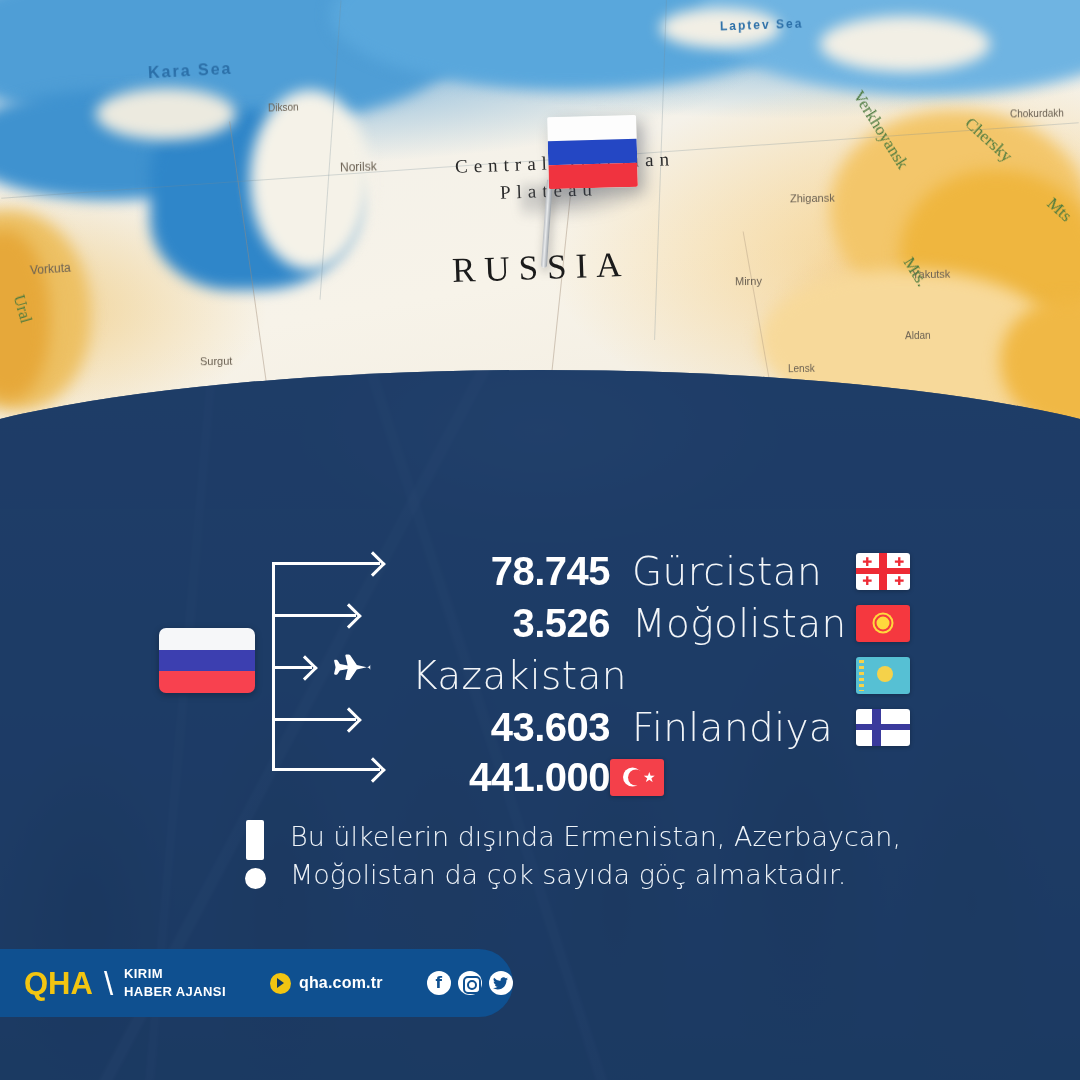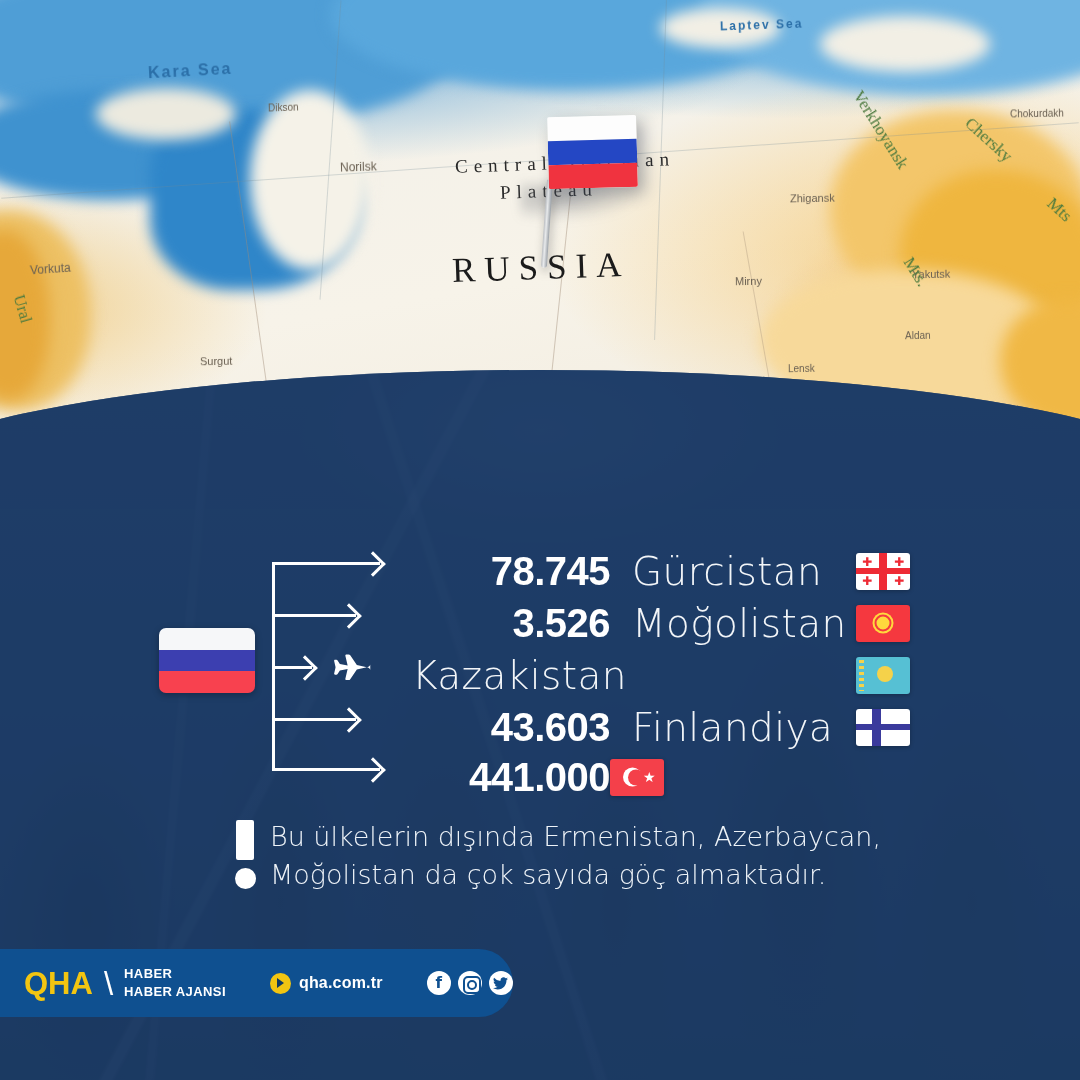--- a/index.html
+++ b/index.html
@@ -181,22 +181,22 @@
   .fl-tr .moon { position:absolute; left:13px; top:50%; transform:translateY(-50%);
                  width:19px; height:19px; border-radius:50%; background:#fff; }
   .fl-tr .moon::after { content:""; position:absolute; left:5px; top:50%;
                  transform:translateY(-50%); width:16px; height:16px;
                  border-radius:50%; background:#f4404a; }
   .fl-tr .star { position:absolute; left:33px; top:50%; transform:translateY(-50%);
                  color:#fff; font-size:14px; line-height:1; }
 
   
   .note {
-    position:absolute; left:234px; top:818px; width:680px;
-    display:flex; align-items:flex-start; gap:14px;
+    position:absolute; left:244px; top:818px; width:680px;
+    display:flex; align-items:flex-start; gap:24px;
   }
   .excl {
     position:relative; width:22px; height:72px; flex:0 0 22px;
   }
   .excl .bar {
     position:absolute; left:2px; top:2px; width:18px; height:40px;
     background:#fff; border-radius:2px;
   }
   .excl .dot {
     position:absolute; left:1px; top:50px; width:21px; height:21px;
@@ -394,21 +394,21 @@
       <div>Bu ülkelerin dışında Ermenistan, Azerbaycan,</div>
       <div>Moğolistan da çok sayıda göç almaktadır.</div>
     </div>
   </div>
 
   <div class="footer-bar">
     <div class="brand">
       <span class="qha">QHA</span>
       <span class="slash">\</span>
       <span class="sub">
-        <div>HABER</div>
+        <div>KIRIM</div>
         <div>HABER AJANSI</div>
       </span>
     </div>
 
     <div class="site">
       <span class="globe"></span>
       <span class="url">qha.com.tr</span>
     </div>
 
     <div class="socials">

